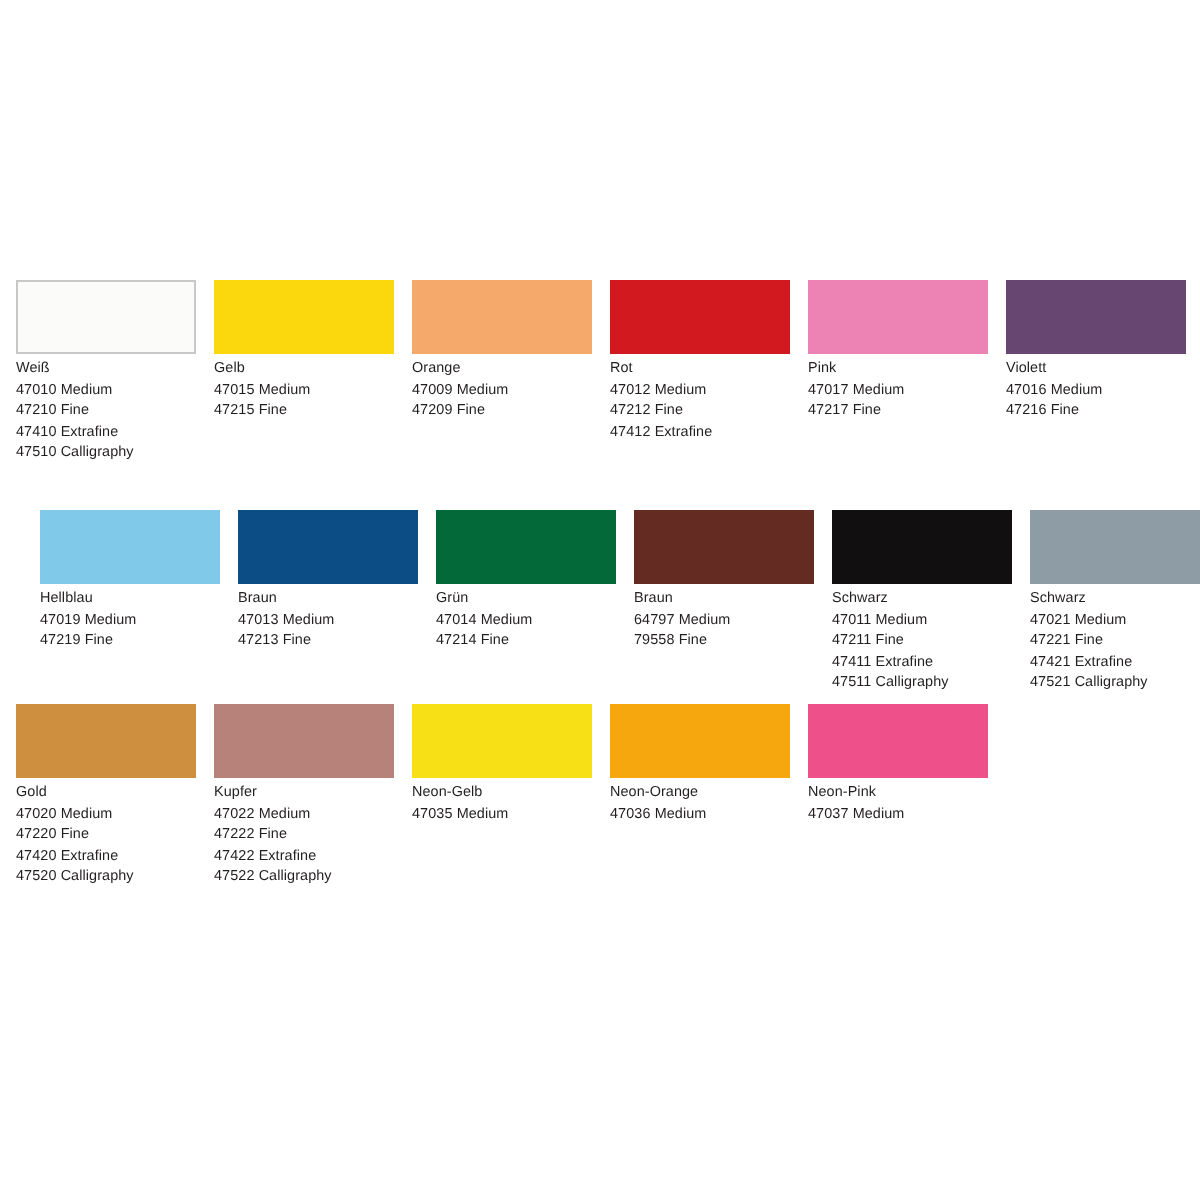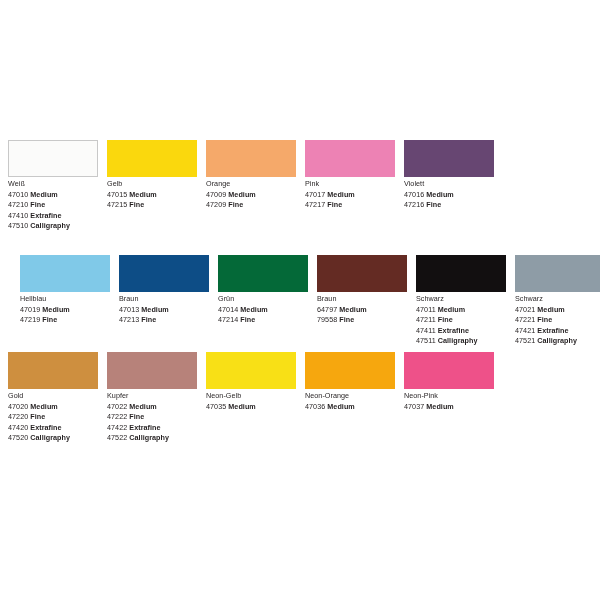--- a/index.html
+++ b/index.html
@@ -60,21 +60,21 @@
     font-size: 7.2px;
     line-height: 10.6px;
     color: #231f20;
     white-space: nowrap;
     letter-spacing: 0.05px;
   }
   .variant .code {
     font-weight: 400;
   }
   .variant .grade {
-    font-weight: 700;
+    font-weight: 400;
   }
 </style>
 </head>
 <body>
 
 <div id="sheet">
   <div class="grid" id="grid" style="position: absolute;">
       <div class="row" style="position: absolute; left: 0px; top: 0px;">
         <div class="cell">
           <div class="swatch bordered" style="background: rgb(251, 251, 250);"></div>
@@ -96,20 +96,29 @@
         </div>
         <div class="cell">
           <div class="swatch" style="background: rgb(245, 169, 106);"></div>
           <div class="cell-text">
             <div class="color-name">Orange</div>
             <div class="variant"><span class="code">47009</span> <span class="grade">Medium</span></div>
             <div class="variant"><span class="code">47209</span> <span class="grade">Fine</span></div>
           </div>
         </div>
         <div class="cell">
+          <div class="swatch" style="background: rgb(210, 25, 31);"></div>
+          <div class="cell-text">
+            <div class="color-name">Rot</div>
+            <div class="variant"><span class="code">47012</span> <span class="grade">Medium</span></div>
+            <div class="variant"><span class="code">47212</span> <span class="grade">Fine</span></div>
+            <div class="variant"><span class="code">47412</span> <span class="grade">Extrafine</span></div>
+          </div>
+        </div>
+        <div class="cell">
           <div class="swatch" style="background: rgb(237, 130, 180);"></div>
           <div class="cell-text">
             <div class="color-name">Pink</div>
             <div class="variant"><span class="code">47017</span> <span class="grade">Medium</span></div>
             <div class="variant"><span class="code">47217</span> <span class="grade">Fine</span></div>
           </div>
         </div>
         <div class="cell">
           <div class="swatch" style="background: rgb(103, 70, 114);"></div>
           <div class="cell-text">

